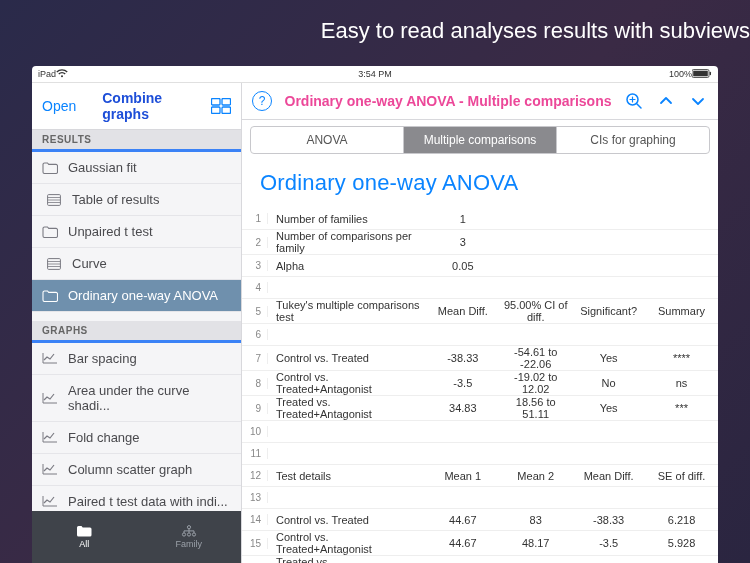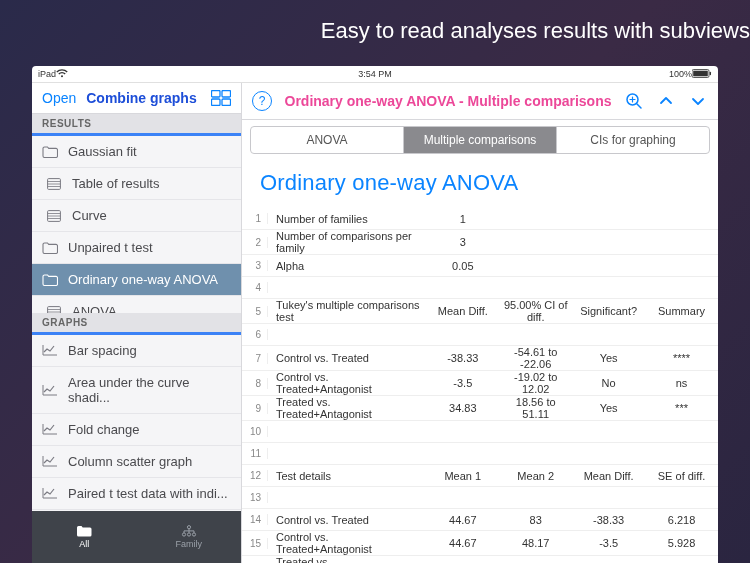--- a/index.html
+++ b/index.html
@@ -14,21 +14,21 @@
   .device { background: #fff; margin: 0 32px; border-radius: 4px 4px 0 0; flex: 1; display: flex; flex-direction: column; overflow: hidden; }
   .statusbar { height: 16px; display: flex; align-items: center; justify-content: space-between; font-size: 9px; color: #333; padding: 0 6px; }
   .statusbar .left, .statusbar .right { display: flex; align-items: flex-start; }
   .statusbar .center { position: absolute; left: 50%; transform: translateX(-50%); }
 
   .app { flex: 1; display: flex; overflow: hidden; border-top: 1px solid #e0e0e0; }
 
   
   .sidebar { width: 210px; background: #f5f5f7; display: flex; flex-direction: column; border-right: 1px solid #d8d8dc; }
   .sb-toolbar { display: flex; align-items: center; padding: 7px 10px; border-bottom: 1px solid #d8d8dc; background:#fff; }
-  .open-btn { color: #0a84ff; font-size: 14px; font-weight: 400; margin-right: 10px; }
+  .open-btn { color: #0a84ff; font-size: 14px; font-weight: 400; margin-right: 26px; }
   .sb-title { font-size: 14px; font-weight: 600; color:#1d4ed8; flex:1; }
   .grid-icon { color: #0a84ff; }
   .sb-section-header { background: #e2e2e6; color: #666; font-size: 10px; font-weight: 600; padding: 4px 10px; letter-spacing: 0.5px; border-bottom: 3px solid #3b82f6; }
   .sb-list { flex:1; overflow: hidden; }
   .sb-item { display:flex; align-items:center; gap:10px; padding:8px 10px; font-size:13px; color:#4a4a4e; border-bottom:1px solid #e5e5e9; cursor:pointer; }
   .sb-item.indent { padding-left: 14px; }
   .sb-item.folder-sel { background:#6f90ad; color:#ffffff; }
   .sb-item.folder-sel .icon { color:#ffffff; }
   .sb-item .icon { width:16px; display:inline-flex; justify-content:center; color:#7a7a82; }
   .sb-bottom { height:52px; background:#3f434a; display:flex; }
@@ -115,36 +115,36 @@
           </div>
           <div class="sb-item indent">
             <span class="icon">
               <svg width="14" height="12" viewBox="0 0 14 12">
                 <rect x="0.6" y="0.6" width="12.8" height="10.8" rx="1" fill="none" stroke="currentColor" stroke-width="1"></rect>
                 <path d="M0.6 3.5h12.8M0.6 6h12.8M0.6 8.5h12.8" stroke="currentColor" stroke-width="0.8"></path>
               </svg>
             </span>
             <span>Table of results</span>
           </div>
+          <div class="sb-item">
+            <span class="icon">
+              <svg width="16" height="12" viewBox="0 0 16 12">
+                <path d="M1 2.5A1.5 1.5 0 012.5 1h3l1.2 1.4H14a1.5 1.5 0 011.5 1.5V10A1.5 1.5 0 0114 11.5H2.5A1.5 1.5 0 011 10V2.5z" fill="none" stroke="currentColor" stroke-width="1.1"></path>
+              </svg>
+            </span>
+            <span>Unpaired t test</span>
+          </div>
           <div class="sb-item indent">
             <span class="icon">
               <svg width="14" height="12" viewBox="0 0 14 12">
                 <rect x="0.6" y="0.6" width="12.8" height="10.8" rx="1" fill="none" stroke="currentColor" stroke-width="1"></rect>
                 <path d="M0.6 3.5h12.8M0.6 6h12.8M0.6 8.5h12.8" stroke="currentColor" stroke-width="0.8"></path>
               </svg>
             </span>
             <span>Curve</span>
-          </div>
-          <div class="sb-item">
-            <span class="icon">
-              <svg width="16" height="12" viewBox="0 0 16 12">
-                <path d="M1 2.5A1.5 1.5 0 012.5 1h3l1.2 1.4H14a1.5 1.5 0 011.5 1.5V10A1.5 1.5 0 0114 11.5H2.5A1.5 1.5 0 011 10V2.5z" fill="none" stroke="currentColor" stroke-width="1.1"></path>
-              </svg>
-            </span>
-            <span>Unpaired t test</span>
           </div>
           <div class="sb-item folder-sel">
             <span class="icon">
               <svg width="16" height="12" viewBox="0 0 16 12">
                 <path d="M1 2.5A1.5 1.5 0 012.5 1h3l1.2 1.4H14a1.5 1.5 0 011.5 1.5V10A1.5 1.5 0 0114 11.5H2.5A1.5 1.5 0 011 10V2.5z" fill="none" stroke="currentColor" stroke-width="1.1"></path>
               </svg>
             </span>
             <span>Ordinary one-way ANOVA</span>
           </div>
           <div class="sb-item indent">

